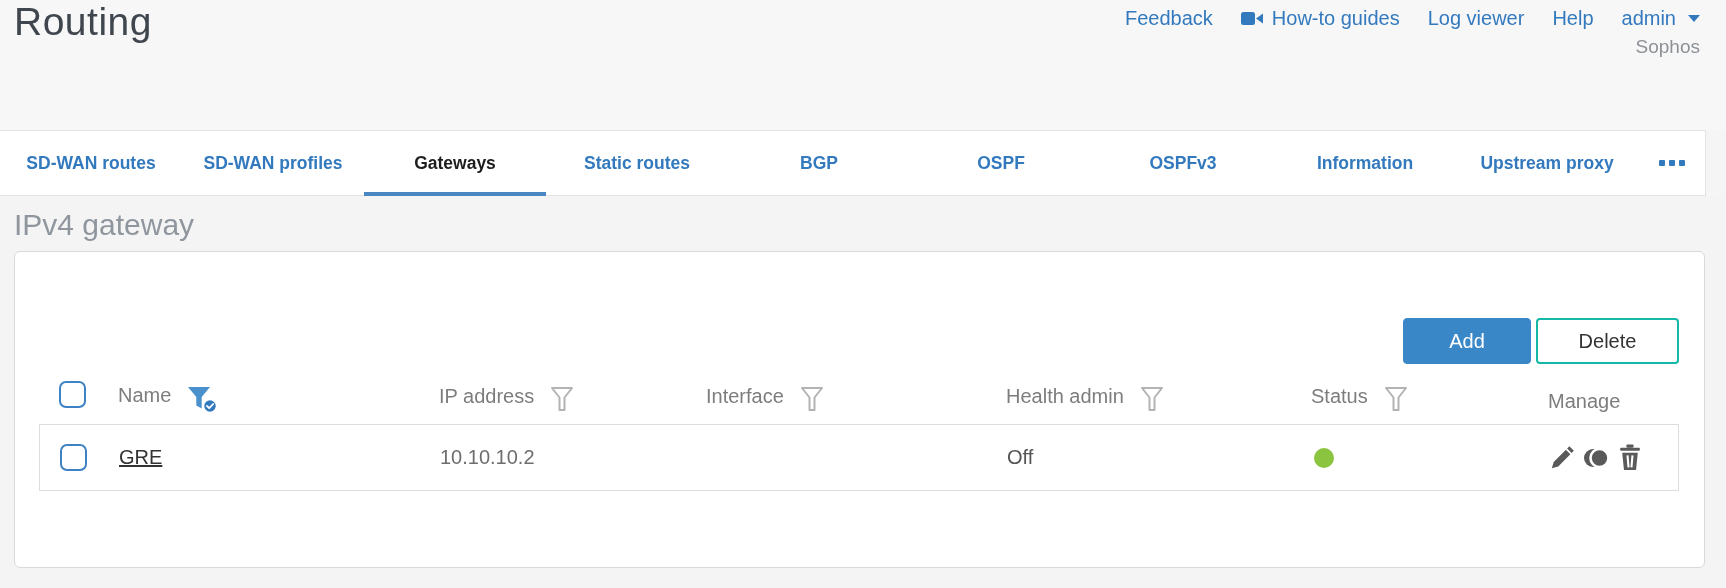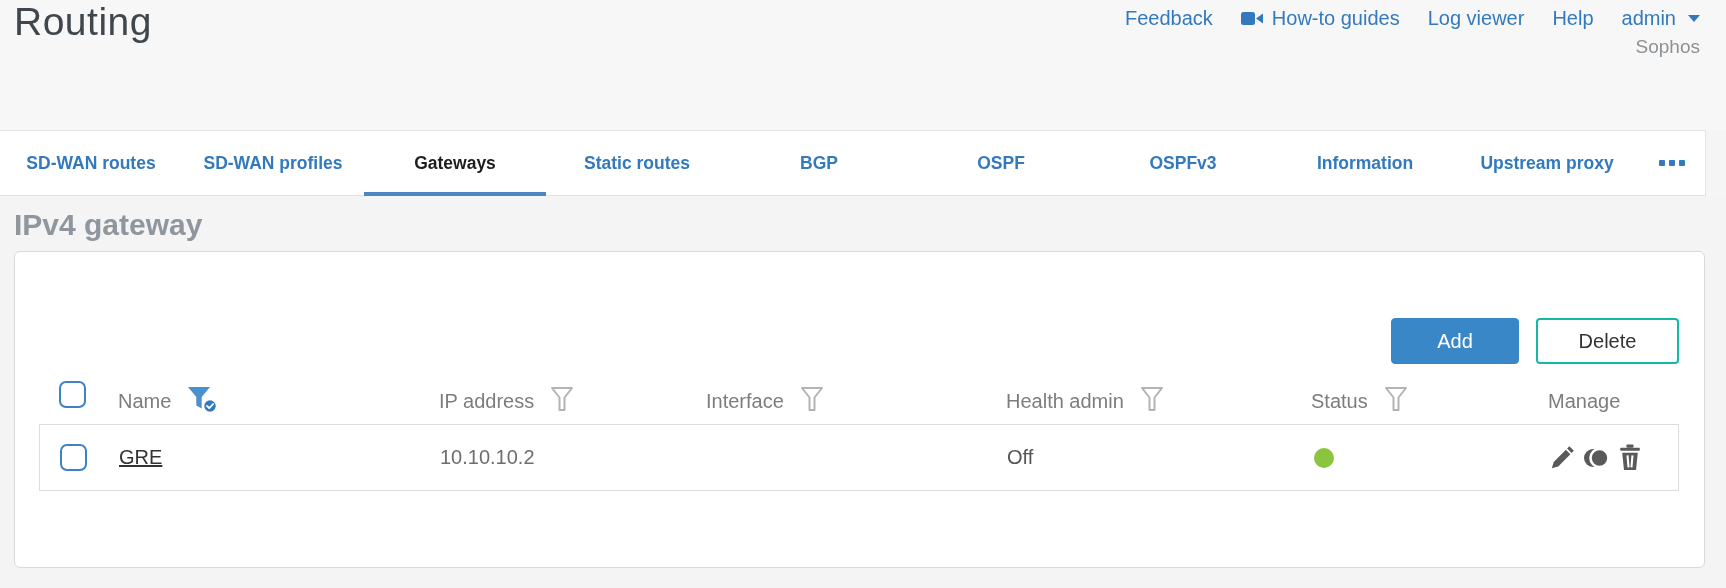--- a/index.html
+++ b/index.html
@@ -16,31 +16,31 @@
   
   .tabbar { display:flex; width:1706px; height:66px; background:#ffffff; border-top:1px solid #e3e3e4; border-bottom:1px solid #e3e3e4; border-right:1px solid #e3e3e4; }
   .tab { width:182px; display:flex; align-items:center; justify-content:center; font-size:17.5px; font-weight:700; color:#3279be; cursor:pointer; position:relative; }
   .tab.active { color:#1d1d1f; }
   .tab.active::after { content:""; position:absolute; left:0; right:0; bottom:-1px; height:4px; background:#4a86c2; }
   .tab-more { flex:1; display:flex; align-items:center; justify-content:center; gap:4px; cursor:pointer; }
   .tab-more i { width:6px; height:6px; background:#3279be; border-radius:1px; display:inline-block; }
 
   
   .content { background:#f4f4f5; height:392px; }
-  .section-title { padding:12px 16px 0 14px; font-size:30px; font-weight:700; color:#8f969d; height:55px; }
+  .section-title { padding:12px 16px 0 14px; font-size:30px; font-weight:400; color:#8f969d; height:55px; }
   .panel { margin-left:14px; width:1691px; height:317px; background:#fff; border:1px solid #d9d9d9; border-radius:6px; padding:66px 25px 0 24px; }
 
-  .btn-row { display:flex; justify-content:flex-end; gap:17px; }
+  .btn-row { display:flex; justify-content:flex-end; gap:5px; }
   .btn { height:46px; border-radius:4px; font-size:20px; font-family:"Liberation Sans",sans-serif; cursor:pointer; }
   .btn-add { width:128px; background:#3a87c8; border:1px solid #3a87c8; color:#fff; }
   .btn-delete { width:143px; background:#fff; border:2px solid #14b8a6; color:#333; }
 
   .grid { display:grid; grid-template-columns:79px 321px 267px 300px 305px 237px auto; align-items:center; }
   .thead { height:60px; color:#7d7d7d; font-size:20px; }
-  .th { display:flex; align-items:center; gap:15px;margin-top:14px; }
+  .th { display:flex; align-items:flex-start; gap:15px;margin-top:14px; }
   .trow { height:67px; border:1px solid #dddddd; background:#fff; font-size:20px; color:#555; }
 
   .cbx { width:27px; height:27px; border:2.5px solid #3d82c4; border-radius:7px; background:#fff; margin-left:20px; cursor:pointer; }
   .name-link { color:#333; text-decoration:underline; cursor:pointer; }
   .ip-val { color:#6e6e6e; }
   .dot { width:20px; height:20px; border-radius:50%; background:#8bc53f; margin-left:2px; }
   .manage-icons { display:flex; align-items:center; gap:7px; }
   .manage-icons svg { cursor:pointer; }
   .funnel { flex:0 0 auto; cursor:pointer; }
 </style>

